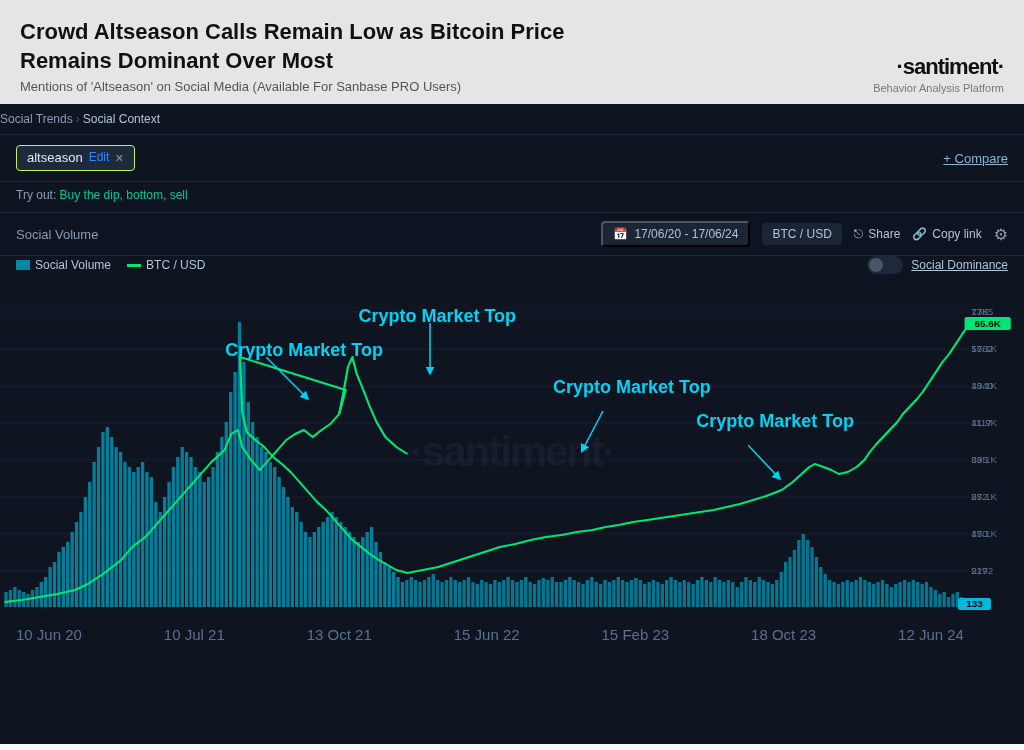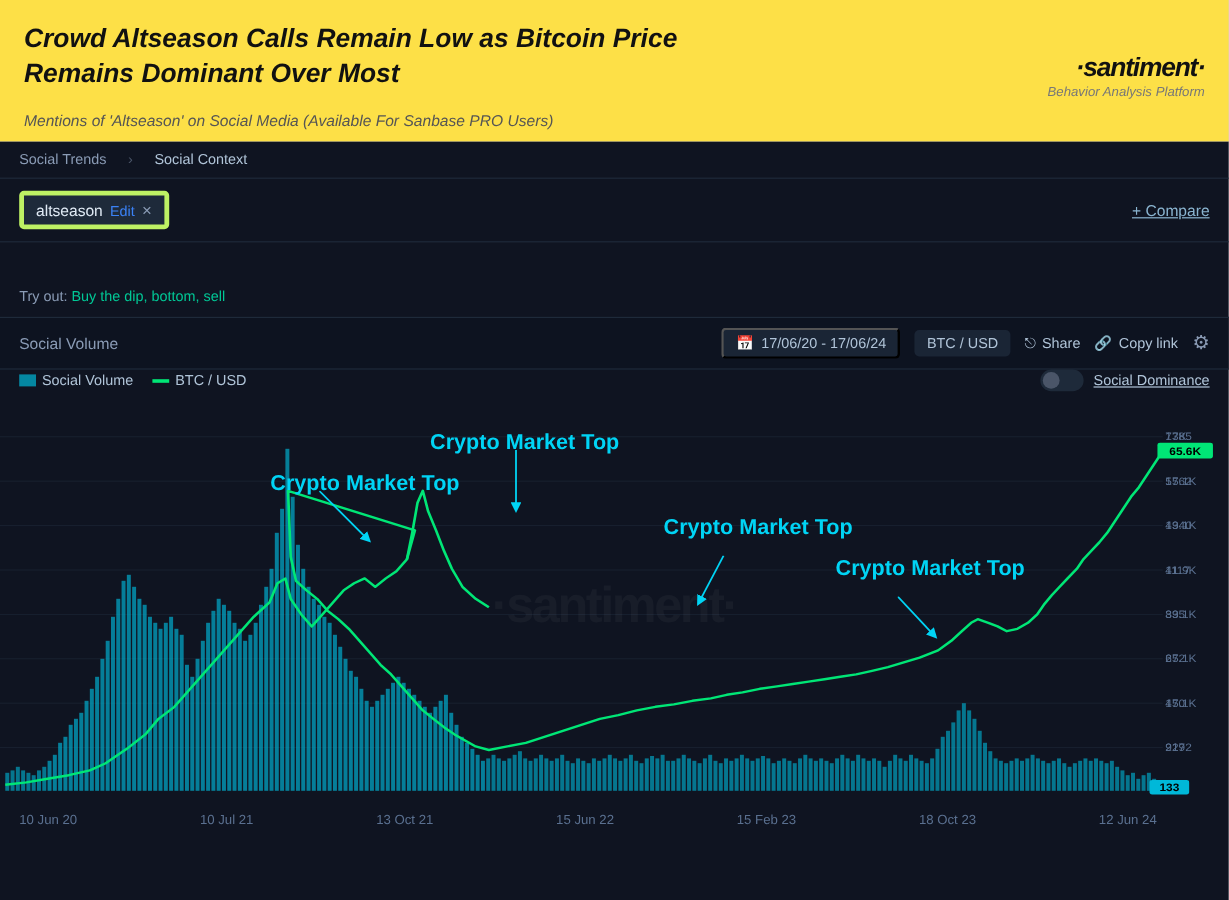--- a/index.html
+++ b/index.html
@@ -6,39 +6,38 @@
     body {
       background: #fff;
       font-family: -apple-system, BlinkMacSystemFont, 'Segoe UI', sans-serif;
       width: 1024px;
       min-height: 750px;
       overflow: hidden;
     }
 
     
     .header {
-      background: #fde047;
+      background: #e5e5e5;
       padding: 18px 20px 10px 20px;
       display: flex;
       justify-content: space-between;
-      align-items: center;
-      font-style: italic;
+      align-items: flex-end;
     }
     .header-left { flex: 1; }
     .main-title {
       font-size: 22px;
       font-weight: 700;
       color: #111;
       line-height: 1.3;
       max-width: 600px;
     }
     .subtitle {
       font-size: 13px;
       color: #555;
-      margin-top: 18px;
+      margin-top: 4px;
     }
     .logo-area {
       text-align: right;
     }
     .logo-text {
       font-size: 22px;
       font-weight: 700;
       color: #111;
       letter-spacing: -1px;
     }
@@ -50,73 +49,72 @@
 
     
     .app-area {
       background: #0f1421;
       color: #ccc;
       min-height: 640px;
     }
 
     
     .breadcrumb {
-      padding: 8px 16px;
+      padding: 8px 0;
       font-size: 12px;
       color: #8a9bb5;
       border-bottom: 1px solid #1e2a3a;
       display: flex;
       align-items: center;
-      gap: 18px;
+      gap: 3px;
     }
     .breadcrumb-item { color: #8a9bb5; }
     .breadcrumb-sep { color: #4a5568; }
     .breadcrumb-active { color: #b0c4d8; }
 
     
     .search-bar {
       padding: 10px 16px;
       border-bottom: 1px solid #1e2a3a;
       display: flex;
       align-items: center;
       justify-content: space-between;
     }
     .tag-container {
       display: flex;
       align-items: center;
       gap: 8px;
     }
     .tag {
       background: #1e2a3a;
-      border: 4px solid #bef264;
+      border: 1px solid #bef264;
       border-radius: 4px;
       padding: 4px 10px;
       font-size: 13px;
       color: #e0eaf5;
       display: flex;
-      align-items: flex-end;
+      align-items: flex-start;
       gap: 6px;
     }
     .tag-edit { color: #3b82f6; font-size: 12px; cursor: pointer; }
     .tag-close { color: #8a9bb5; font-size: 14px; cursor: pointer; }
     .compare-btn {
       color: #8ab4d0;
       font-size: 13px;
       cursor: pointer;
       background: none;
       border: none;
       text-decoration: underline;
     }
 
     
     .try-out {
       padding: 6px 16px 10px;
       font-size: 12px;
       color: #8a9bb5;
-      margin-top: 32px;
     }
     .try-links { color: #00c896; cursor: pointer; }
 
     
     .chart-toolbar {
       padding: 8px 16px;
       border-top: 1px solid #1e2a3a;
       border-bottom: 1px solid #1e2a3a;
       display: flex;
       align-items: center;
@@ -250,21 +248,21 @@
       top: 50%;
       left: 50%;
       transform: translate(-50%, -50%);
     }
 
     
     .bottom-axis {
       display: flex;
       justify-content: space-between;
       padding: 4px 60px 4px 16px;
-      font-size: 11px;
+      font-size: 15px;
       color: #5a7090;
     }
   </style>
 </head>
 <body>
 
 <div class="header">
   <div class="header-left">
     <div class="main-title">Crowd Altseason Calls Remain Low as Bitcoin Price Remains Dominant Over Most</div>
     <div class="subtitle">Mentions of 'Altseason' on Social Media (Available For Sanbase PRO Users)</div>

